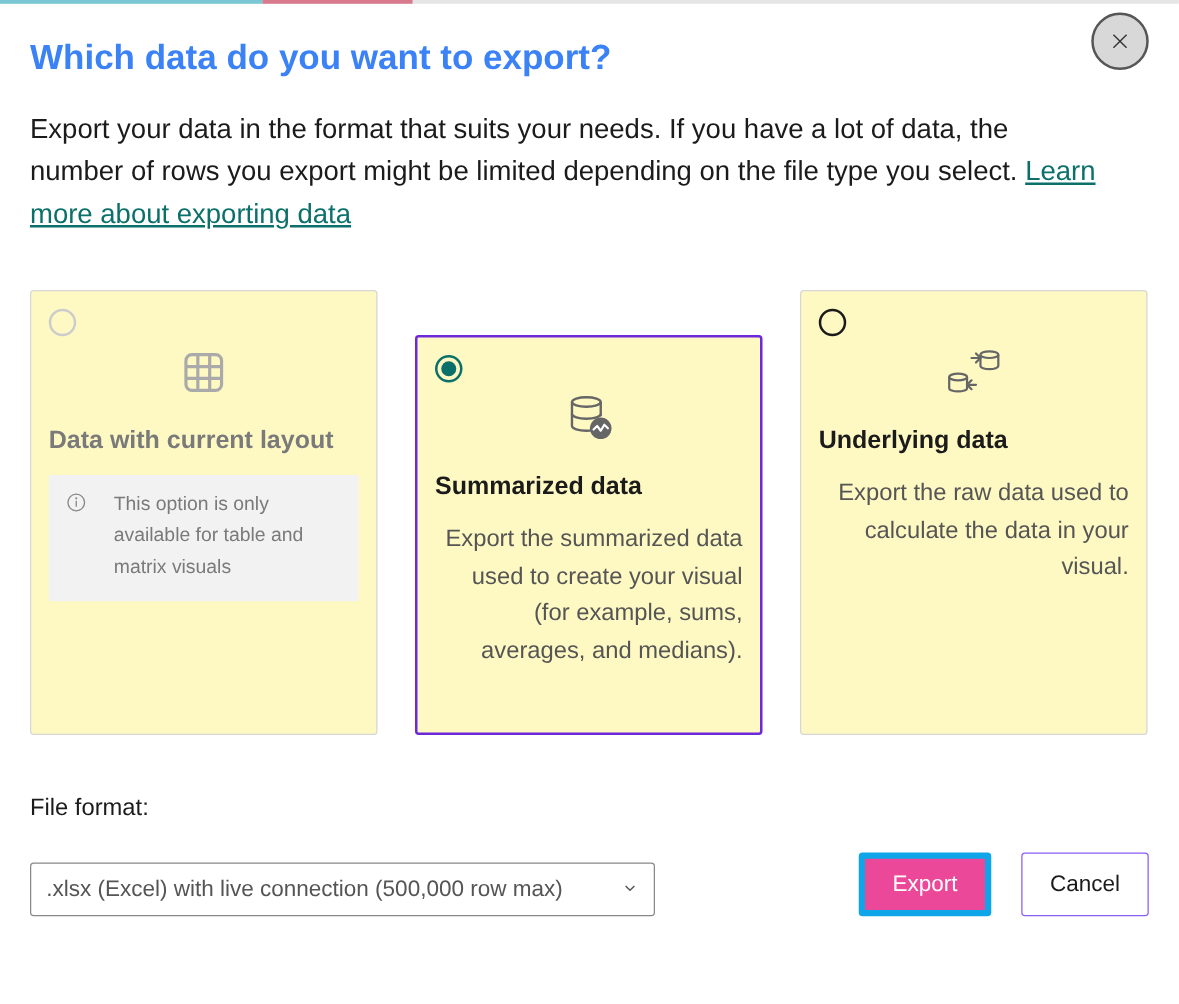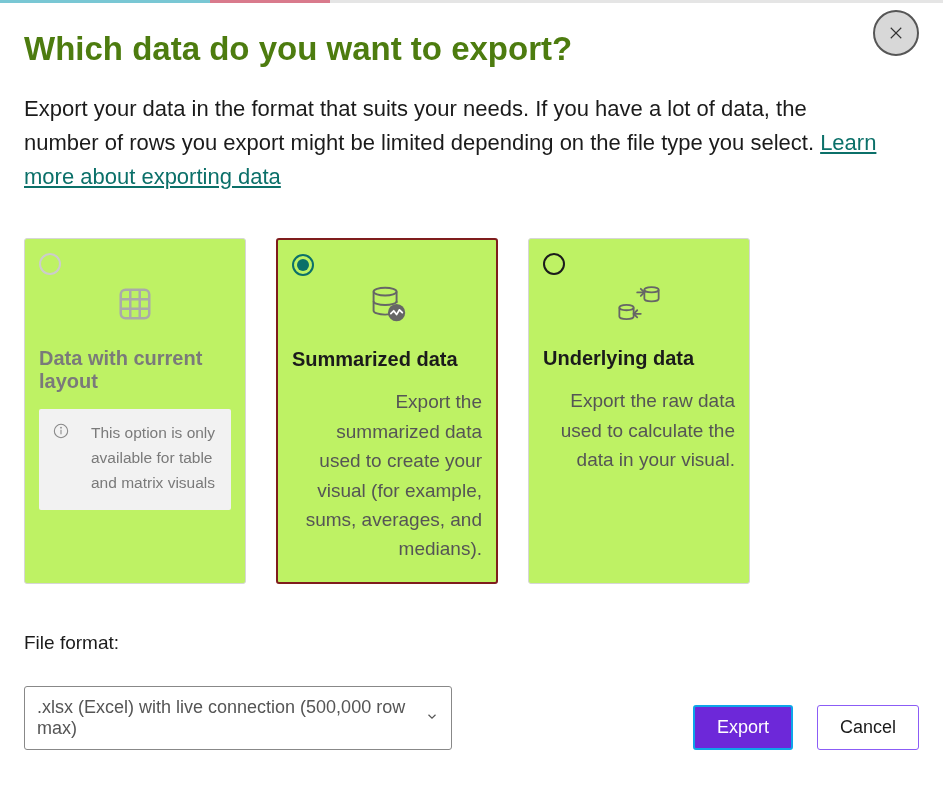--- a/index.html
+++ b/index.html
@@ -34,53 +34,54 @@
       border-radius: 50%;
       border: 2px solid #565656;
       background: #d8d8d8;
       display: flex;
       align-items: center;
       justify-content: center;
       cursor: pointer;
     }
     .close-btn svg { width: 18px; height: 18px; }
     .title {
-      font-size: 33px;
+      font-size: 28px;
       font-weight: 700;
-      color: #4d7c0f;
+      color: #3b82f6;
       margin-bottom: 24px;
     }
     .description {
       font-size: 22px;
       color: #1b1b1b;
       line-height: 1.55;
       margin-bottom: 44px;
       max-width: 860px;
     }
     .description a {
       color: #0b7069;
       text-decoration: underline;
     }
     .options-row {
       display: flex;
       gap: 30px;
       margin-bottom: 48px;
     }
     .option-card {
-      width: 222px;
+      width: 278px;
       min-height: 320px;
       border: 1px solid #d6d6d6;
       border-radius: 3px;
       padding: 14px 14px 18px 14px;
       position: relative;
       cursor: pointer;
-      background: #bef264;
+      background: #fef9c3;
     }
     .option-card.selected {
-      border: 2px solid #7f1d1d;
+      border: 2px solid #6d28d9;
+      margin-top: 36px;
     }
     .option-card.disabled {
       cursor: not-allowed;
     }
     .radio {
       width: 22px;
       height: 22px;
       border: 2px solid #999;
       border-radius: 50%;
       position: relative;
@@ -135,21 +136,21 @@
       color: #7a7a7a;
       line-height: 1.6;
     }
     .info-box svg { flex-shrink: 0; margin-top: 2px; }
     .file-format-label {
       font-size: 19px;
       color: #1b1b1b;
       margin-bottom: 32px;
     }
     .select-wrap {
-      width: 428px;
+      width: 500px;
       position: relative;
     }
     .select {
       width: 100%;
       border: 1px solid #888;
       border-radius: 3px;
       padding: 10px 36px 10px 12px;
       font-size: 18px;
       color: #555;
       background: #fff;
@@ -174,22 +175,22 @@
     }
     .btn {
       min-width: 100px;
       padding: 10px 22px;
       font-size: 18px;
       border-radius: 3px;
       cursor: pointer;
       font-family: inherit;
     }
     .btn-primary {
-      background: #6d28d9;
-      border: 2px solid #0ea5e9;
+      background: #ec4899;
+      border: 5px solid #0ea5e9;
       color: #fff;
     }
     .btn-secondary {
       background: #fff;
       border: 1px solid #8b5cf6;
       color: #1b1b1b;
     }
   </style>
 </head>
 <body>

